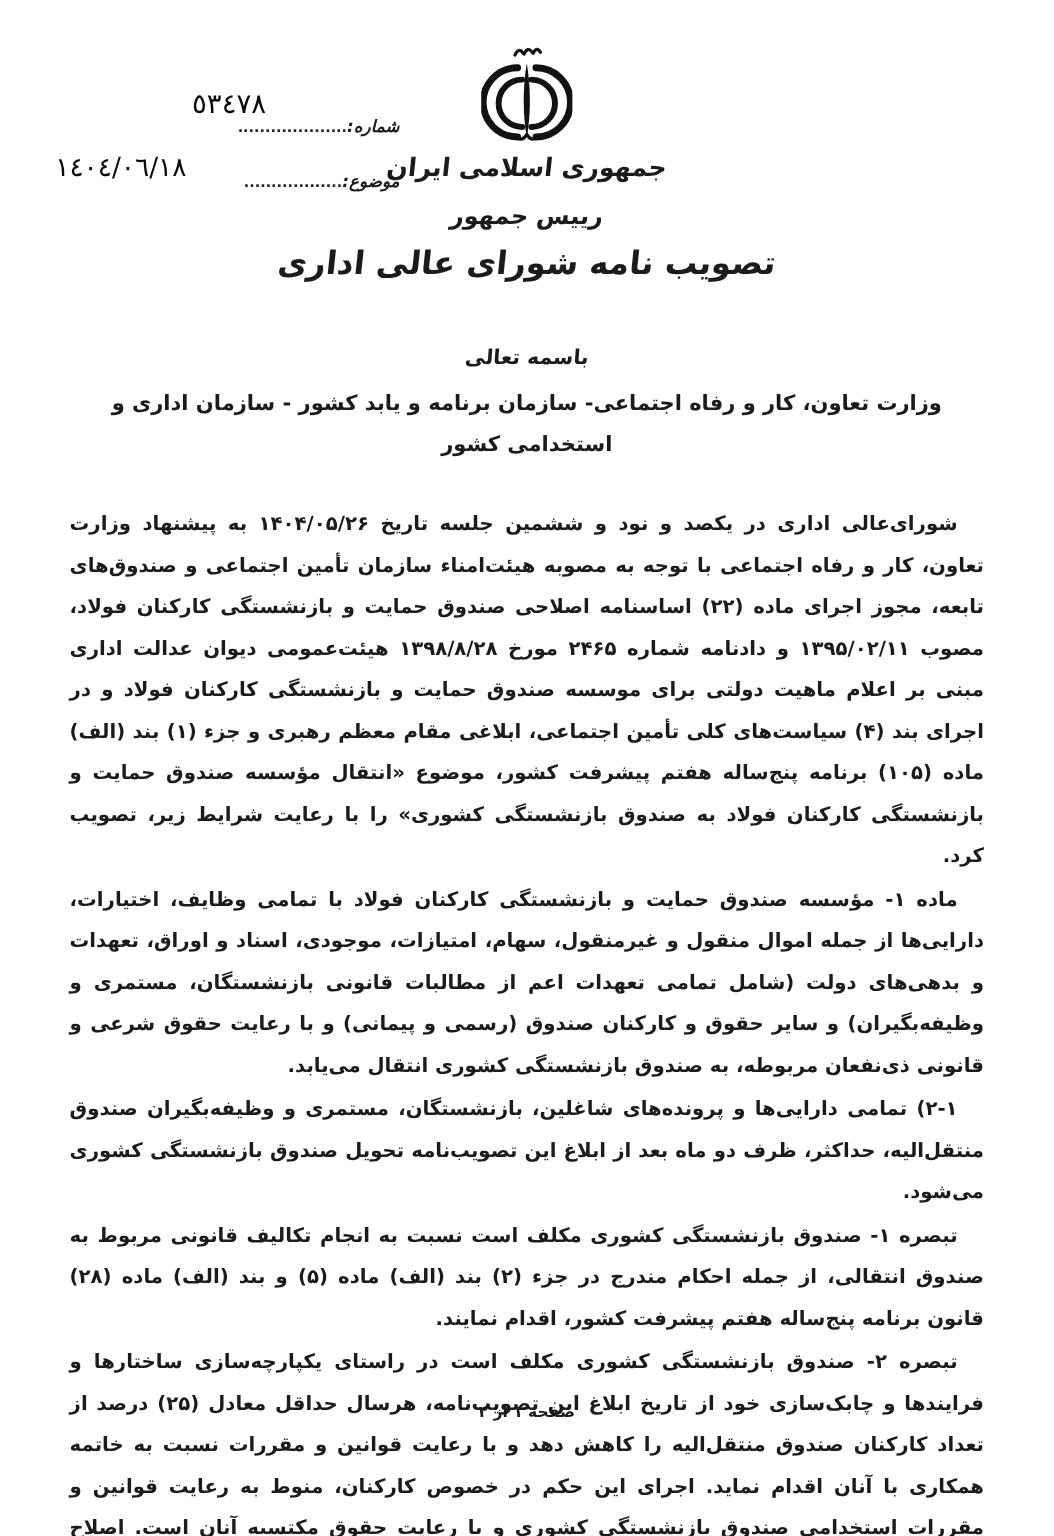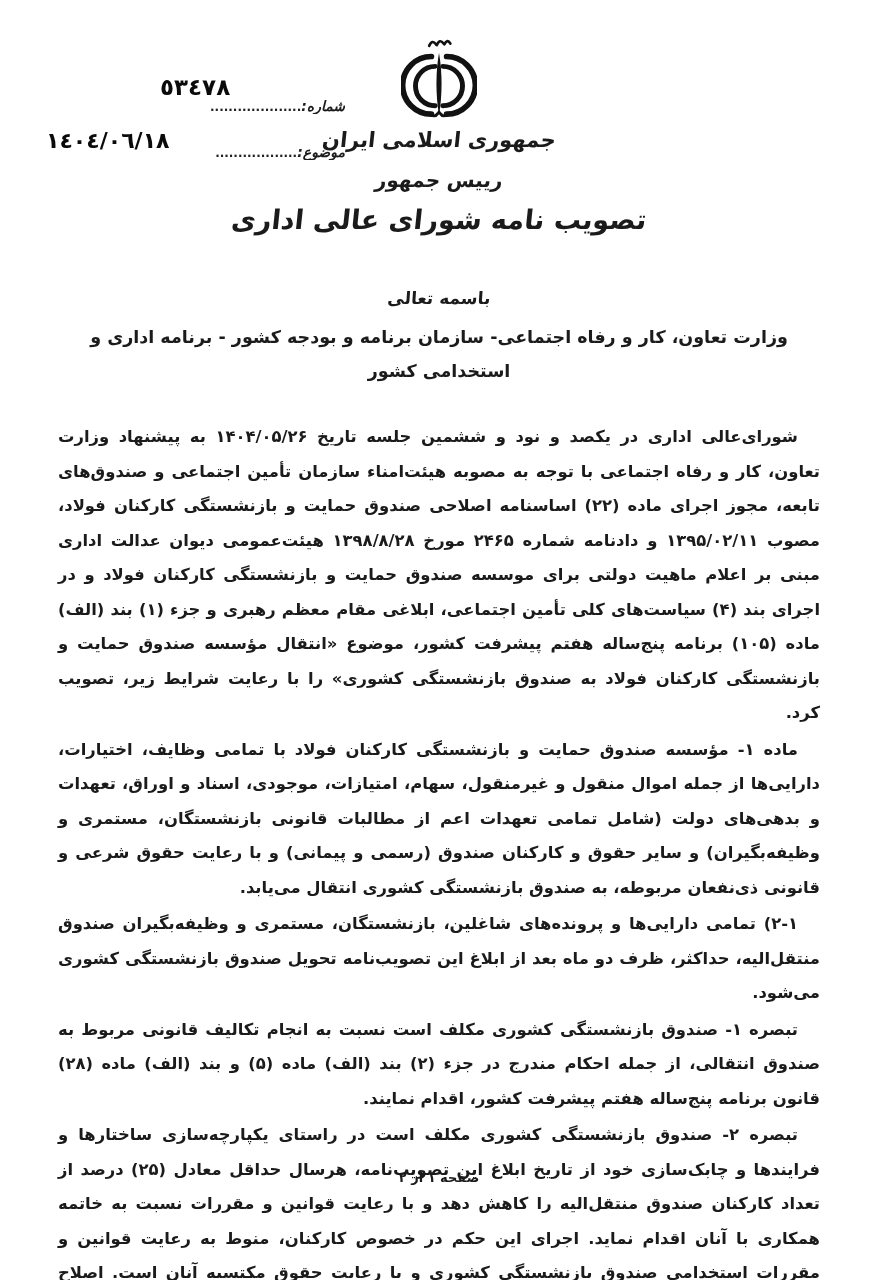--- a/index.html
+++ b/index.html
@@ -11,28 +11,28 @@
     direction:rtl;
     font-family:"DejaVu Sans",sans-serif;
     color:#1b1b1b;
     overflow:hidden;
   }
 
   
   .stamp{position:absolute;top:80px;left:40px;width:305px;direction:rtl;}
   .stamp-row{position:relative;height:46px;}
   .stamp-line{
-    position:absolute;right:0;top:18px;left:0;
+    position:absolute;right:12px;top:18px;left:0;
     white-space:nowrap;overflow:hidden;text-align:right;
     font-size:14px;font-weight:bold;
   }
   .stamp-label{font-size:14px;font-weight:bold;font-style:italic;}
   .stamp-dots{font-size:12px;letter-spacing:1px;color:#222;}
   .stamp-value{
-    position:absolute;font-weight:bold;color:#0a0a0a;
+    position:absolute;font-weight:normal;color:#0a0a0a;
     font-size:23px;letter-spacing:2px;direction:ltr;
   }
   .stamp-value.number{top:-6px;left:120px;}
   .stamp-value.date{top:2px;left:6px;font-size:22px;letter-spacing:1px;}
 
   
   .letterhead{
     position:absolute;top:36px;left:50%;transform:translateX(-50%);
     width:460px;text-align:center;
   }
@@ -103,21 +103,21 @@
         <path d="M50,97 q-5,9 -13,8 q9,5 13,-2 q4,7 13,2 q-8,1 -13,-8 Z"></path>
       </g>
     </svg>
     <div class="lh-line lh-republic">جمهوری اسلامی ایران</div>
     <div class="lh-line lh-president">رییس جمهور</div>
     <div class="lh-line lh-doctype">تصویب نامه شورای عالی اداری</div>
   </div>
 
   <div class="invocation">باسمه تعالی</div>
 
-  <div class="addressees">وزارت تعاون، کار و رفاه اجتماعی- سازمان برنامه و بودجه کشور - برنامه اداری و استخدامی کشور</div>
+  <div class="addressees">وزارت تعاون، کار و رفاه اجتماعی- سازمان برنامه و یابد کشور - سازمان اداری و استخدامی کشور</div>
 
   <div class="body-text">
     <p class="para"><b class="lead"></b><span>شورای‌عالی اداری در یکصد و نود و ششمین جلسه تاریخ ۱۴۰۴/۰۵/۲۶ به پیشنهاد وزارت تعاون، کار و رفاه اجتماعی با توجه به مصوبه هیئت‌امناء سازمان تأمین اجتماعی و صندوق‌های تابعه، مجوز اجرای ماده (۲۲) اساسنامه اصلاحی صندوق حمایت و بازنشستگی کارکنان فولاد، مصوب ۱۳۹۵/۰۲/۱۱ و دادنامه شماره ۲۴۶۵ مورخ ۱۳۹۸/۸/۲۸ هیئت‌عمومی دیوان عدالت اداری مبنی بر اعلام ماهیت دولتی برای موسسه صندوق حمایت و بازنشستگی کارکنان فولاد و در اجرای بند (۴) سیاست‌های کلی تأمین اجتماعی، ابلاغی مقام معظم رهبری و جزء (۱) بند (الف) ماده (۱۰۵) برنامه پنج‌ساله هفتم پیشرفت کشور، موضوع «انتقال مؤسسه صندوق حمایت و بازنشستگی کارکنان فولاد به صندوق بازنشستگی کشوری» را با رعایت شرایط زیر، تصویب کرد.</span></p>
     <p class="para"><b class="lead">ماده ۱-</b><span> مؤسسه صندوق حمایت و بازنشستگی کارکنان فولاد با تمامی وظایف، اختیارات، دارایی‌ها از جمله اموال منقول و غیرمنقول، سهام، امتیازات، موجودی، اسناد و اوراق، تعهدات و بدهی‌های دولت (شامل تمامی تعهدات اعم از مطالبات قانونی بازنشستگان، مستمری و وظیفه‌بگیران) و سایر حقوق و کارکنان صندوق (رسمی و پیمانی) و با رعایت حقوق شرعی و قانونی ذی‌نفعان مربوطه، به صندوق بازنشستگی کشوری انتقال می‌یابد.</span></p>
     <p class="para"><b class="lead"></b><span>۲-۱) تمامی دارایی‌ها و پرونده‌های شاغلین، بازنشستگان، مستمری و وظیفه‌بگیران صندوق منتقل‌الیه، حداکثر، ظرف دو ماه بعد از ابلاغ این تصویب‌نامه تحویل صندوق بازنشستگی کشوری می‌شود.</span></p>
     <p class="para"><b class="lead">تبصره ۱-</b><span> صندوق بازنشستگی کشوری مکلف است نسبت به انجام تکالیف قانونی مربوط به صندوق انتقالی، از جمله احکام مندرج در جزء (۲) بند (الف) ماده (۵) و بند (الف) ماده (۲۸) قانون برنامه پنج‌ساله هفتم پیشرفت کشور، اقدام نمایند.</span></p>
     <p class="para"><b class="lead">تبصره ۲-</b><span> صندوق بازنشستگی کشوری مکلف است در راستای یکپارچه‌سازی ساختارها و فرایندها و چابک‌سازی خود از تاریخ ابلاغ این تصویب‌نامه، هرسال حداقل معادل (۲۵) درصد از تعداد کارکنان صندوق منتقل‌الیه را کاهش دهد و با رعایت قوانین و مقررات نسبت به خاتمه همکاری با آنان اقدام نماید. اجرای این حکم در خصوص کارکنان، منوط به رعایت قوانین و مقررات استخدامی صندوق بازنشستگی کشوری و با رعایت حقوق مکتسبه آنان است. اصلاح ساختاری صندوق بازنشستگی کشوری به موازات اصلاحات صندوق منتقل‌الیه انجام می‌شود.</span></p>
   </div>
 
   <div class="footer">صفحه ۱ از ۲</div>

